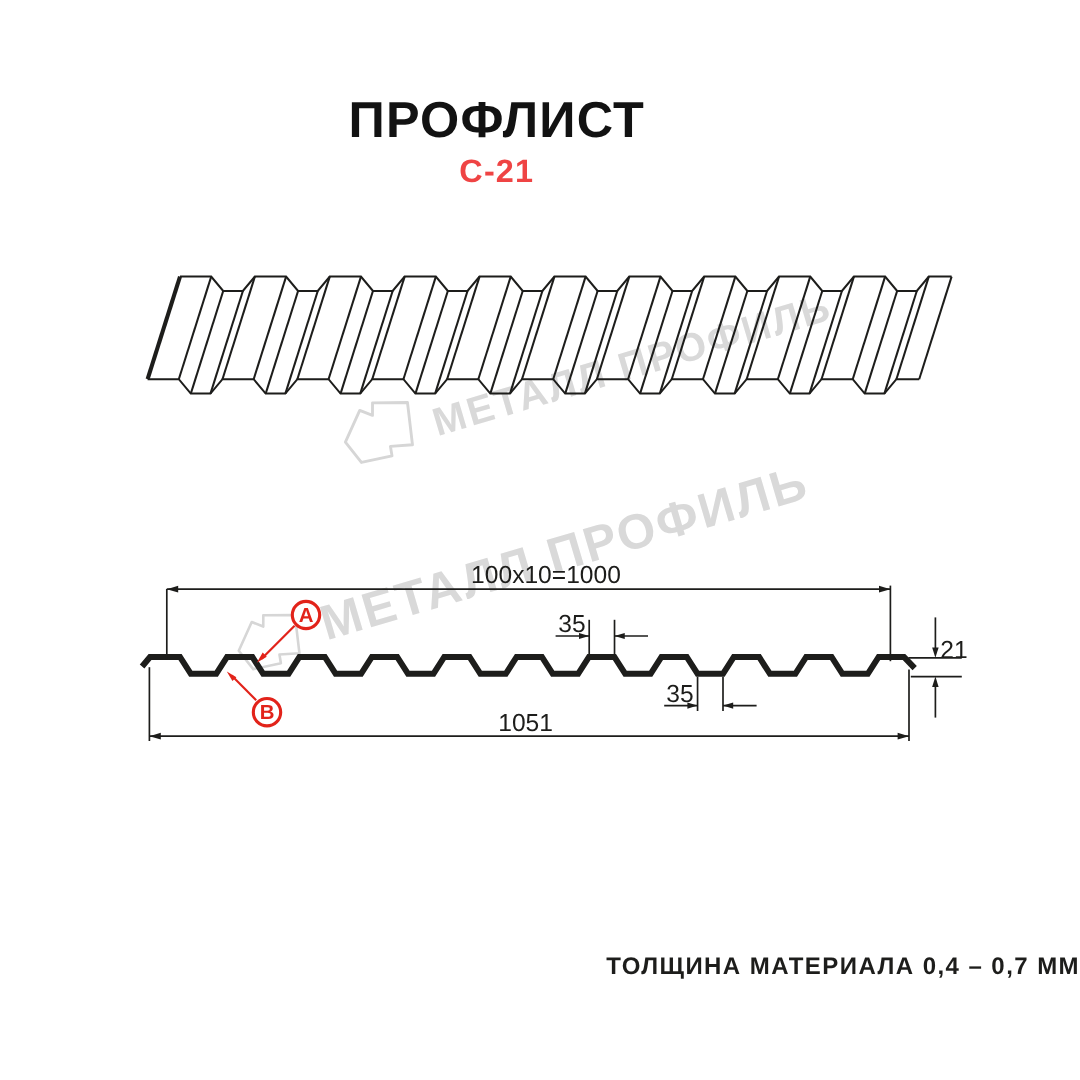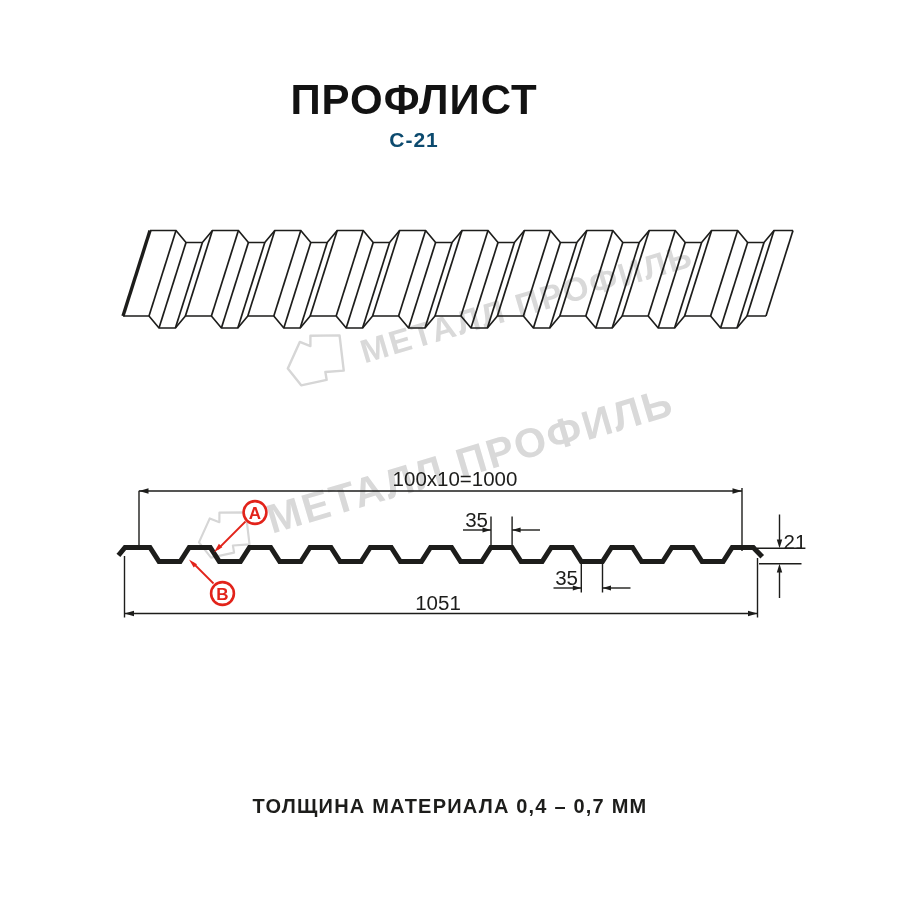--- a/index.html
+++ b/index.html
@@ -3,22 +3,22 @@
 <meta charset="utf-8">
 <style>
   html,body{margin:0;padding:0;}
   body{
     width:900px;height:900px;position:relative;background:#ffffff;
     font-family:"Liberation Sans","DejaVu Sans",sans-serif;
     overflow:hidden;color:#1d1d1b;
   }
   .hdr{position:absolute;left:0;width:828px;text-align:center;z-index:3;}
   #title{top:76px;font-size:42px;font-weight:800;letter-spacing:1px;color:#121212;}
-  #subtitle{top:128px;font-size:21px;font-weight:600;letter-spacing:1px;color:#0c4a6e;}
-  #footer-note{position:absolute;left:0;top:795px;width:900px;text-align:center;
+  #subtitle{top:128px;font-size:27px;font-weight:600;letter-spacing:1px;color:#ef4444;}
+  #footer-note{position:absolute;left:0;top:795px;width:900px;text-align:right;
     font-size:20px;font-weight:600;letter-spacing:1.2px;color:#1d1d1b;z-index:3;}
   .wm{position:absolute;display:flex;align-items:flex-end;z-index:1;
     color:#d9d9d9;font-weight:700;white-space:nowrap;transform-origin:left bottom;}
   .wm .wm-txt{letter-spacing:2px;}
   #wm1{left:293px;top:341px;transform:rotate(-16.5deg);}
   #wm1 .wm-txt{font-size:33px;margin-left:10px;}
   #wm2{left:202px;top:518px;transform:rotate(-16.5deg);}
   #wm2 .wm-txt{font-size:41px;margin-left:12px;}
   #main-svg{position:absolute;left:0;top:0;z-index:2;}
   .dimtxt{font-size:20.5px;fill:#1d1d1b;}

